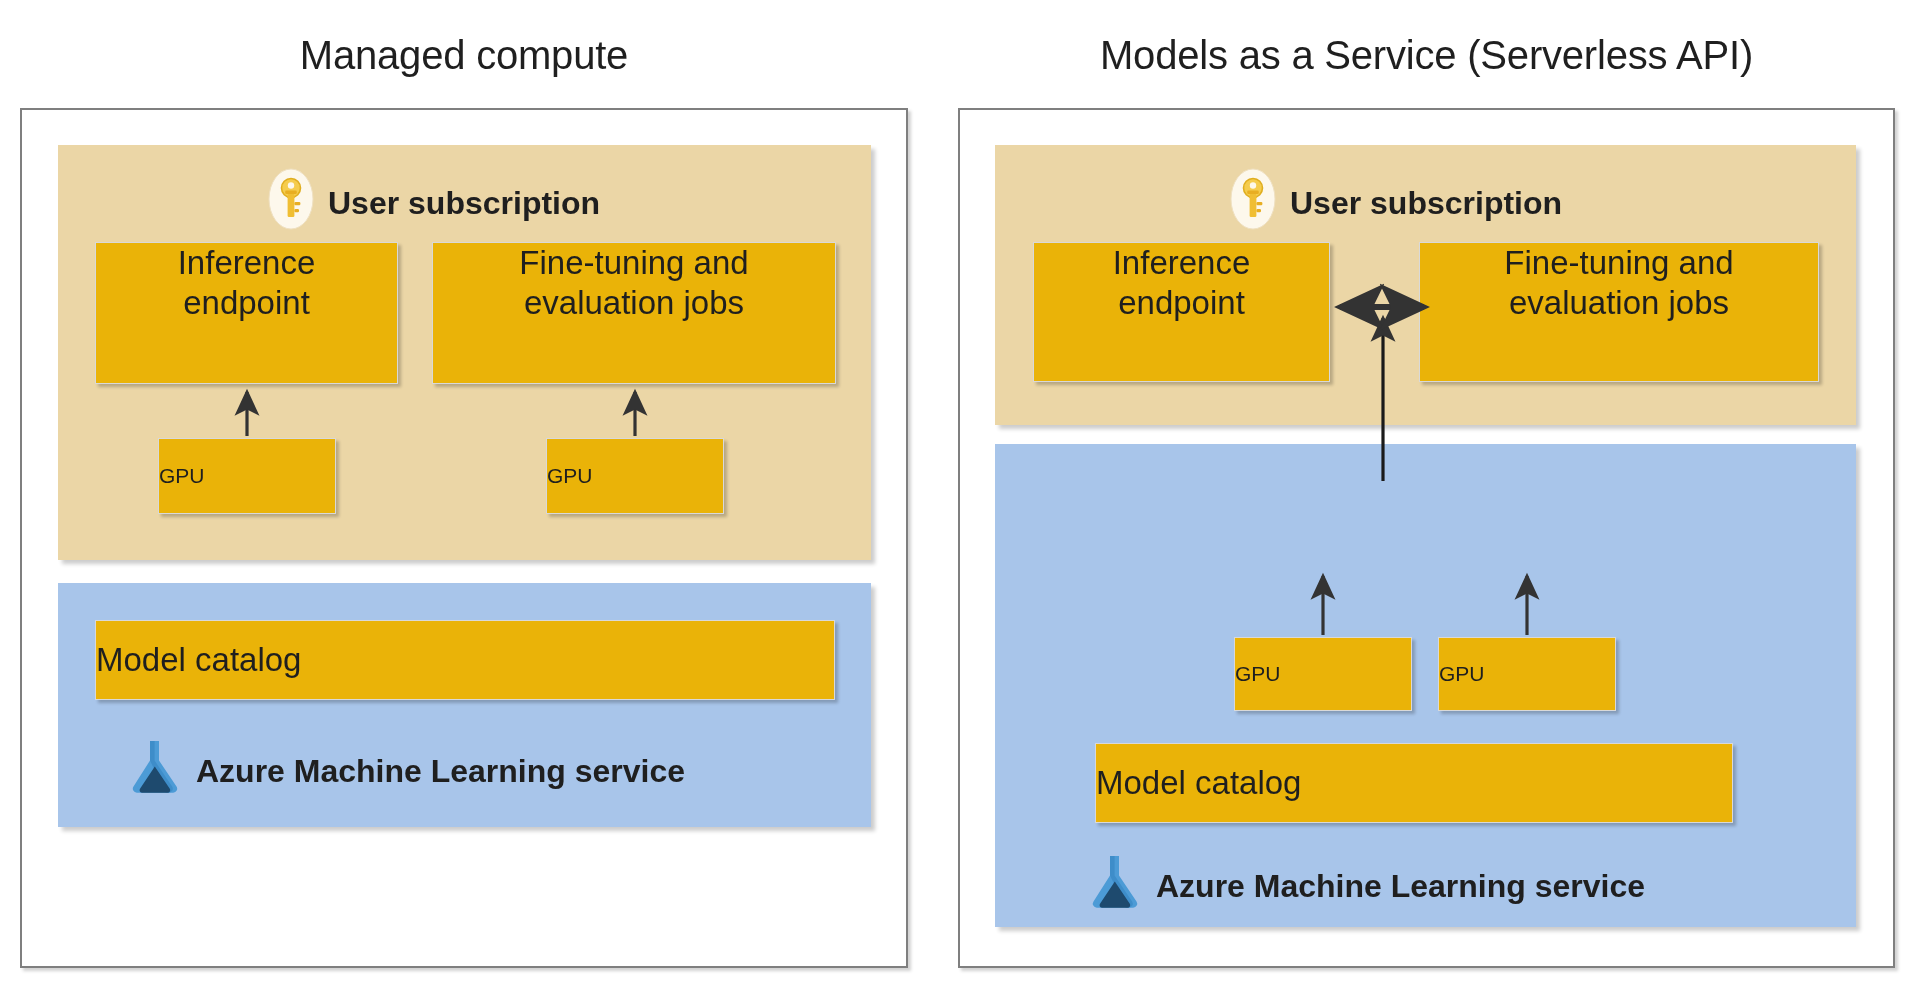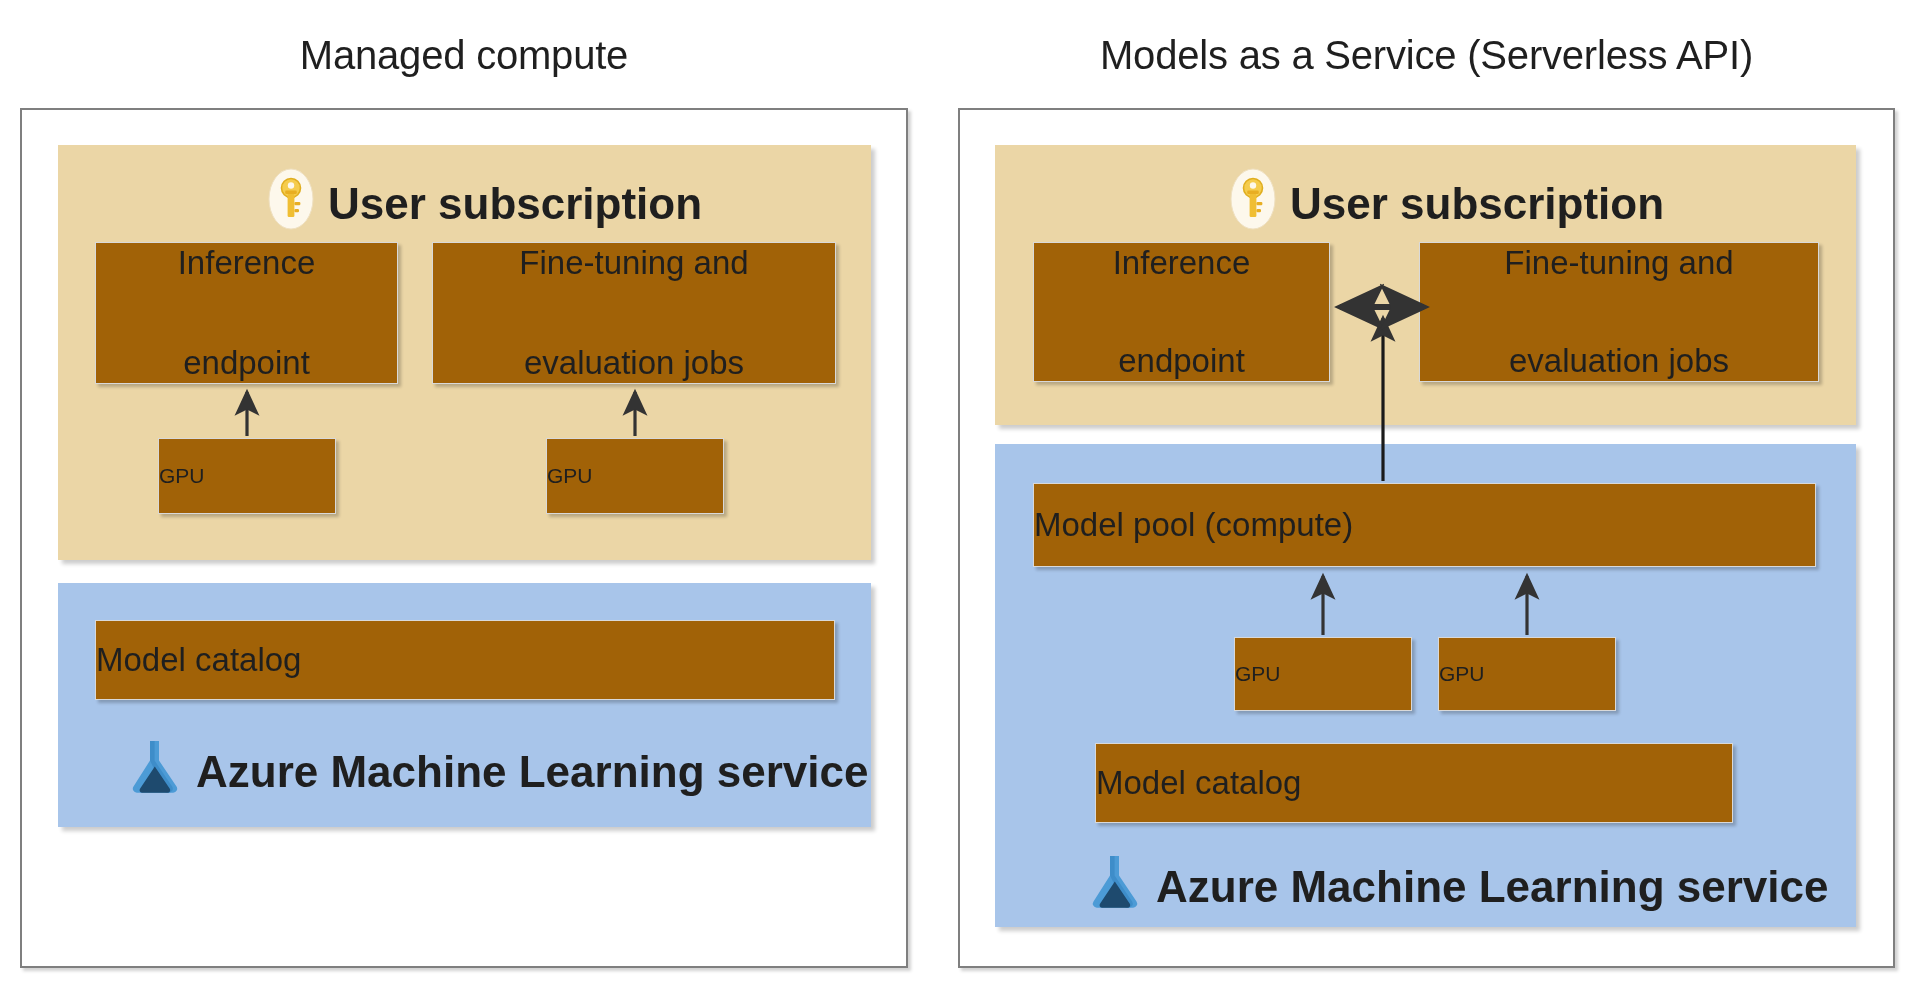--- a/index.html
+++ b/index.html
@@ -47,35 +47,35 @@
     box-shadow: 4px 4px 4px rgba(0,0,0,0.20);
   }
   .zone-beige { background: #EBD6A6; }
   .zone-blue  { background: #A8C5EA; }
 
   .zone-heading {
     position: absolute;
     display: flex;
     align-items: center;
     gap: 14px;
-    font-size: 44px;
+    font-size: 32px;
     font-weight: bold;
     color: #1f1f1f;
     white-space: nowrap;
   }
 
   
   .node {
     position: absolute;
-    background: #a16207;
+    background: #eab308;
     border: 1px solid #d9d9d9;
     box-sizing: border-box;
     display: flex;
     align-items: center;
-    justify-content: space-between;
+    justify-content: flex-start;
     text-align: center;
     font-size: 33px;
     line-height: 1.22;
     color: #1f1f1f;
     box-shadow: 3px 3px 3px rgba(0,0,0,0.22);
   }
   .node.small { font-size: 21px; }
 
   
   .arrow-layer {
@@ -179,21 +179,20 @@
     <span>endpoint</span>
   </div>
 
   <div class="node" style="left:1419px; top:242px; width:400px; height:140px; flex-direction:column;">
     <span>Fine-tuning and</span>
     <span>evaluation jobs</span>
   </div>
 
   <div class="zone zone-blue" style="left:995px; top:444px; width:861px; height:483px;"></div>
 
-  <div class="node" style="left:1033px; top:483px; width:783px; height:84px;">Model pool (compute)</div>
 
   <div class="node small" style="left:1234px; top:637px; width:178px; height:74px;">GPU</div>
 
   <div class="node small" style="left:1438px; top:637px; width:178px; height:74px;">GPU</div>
 
   <div class="node" style="left:1095px; top:743px; width:638px; height:80px;">Model catalog</div>
 
   <div class="zone-heading" style="left:1088px; top:853px;">
     <span>
       <svg class="aml-icon" viewBox="0 0 54 58" xmlns="http://www.w3.org/2000/svg">

